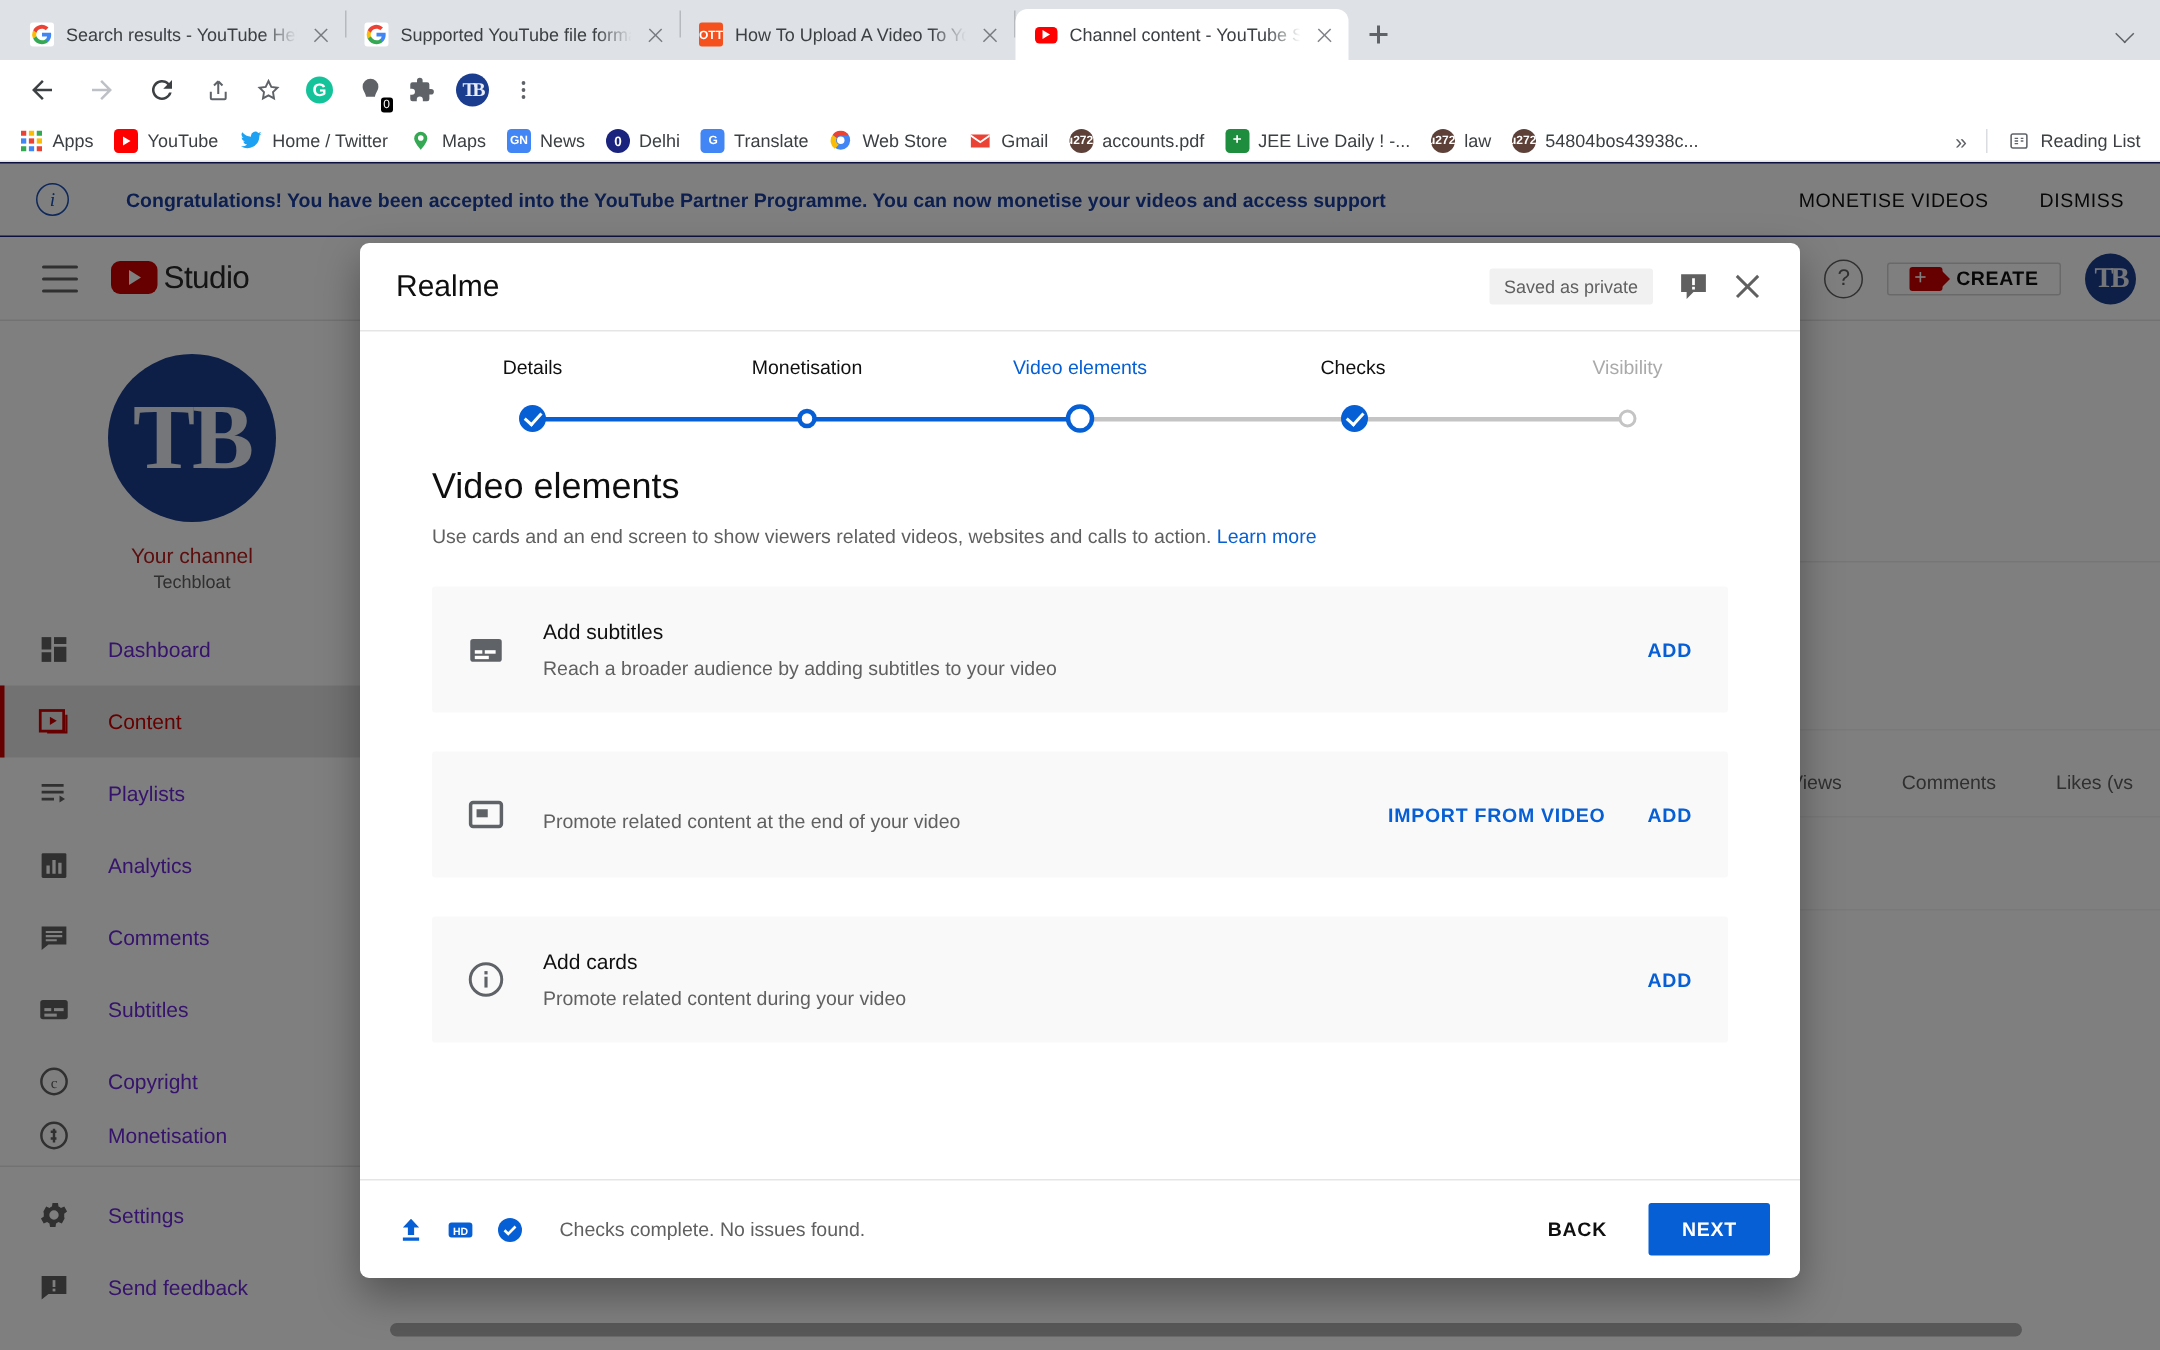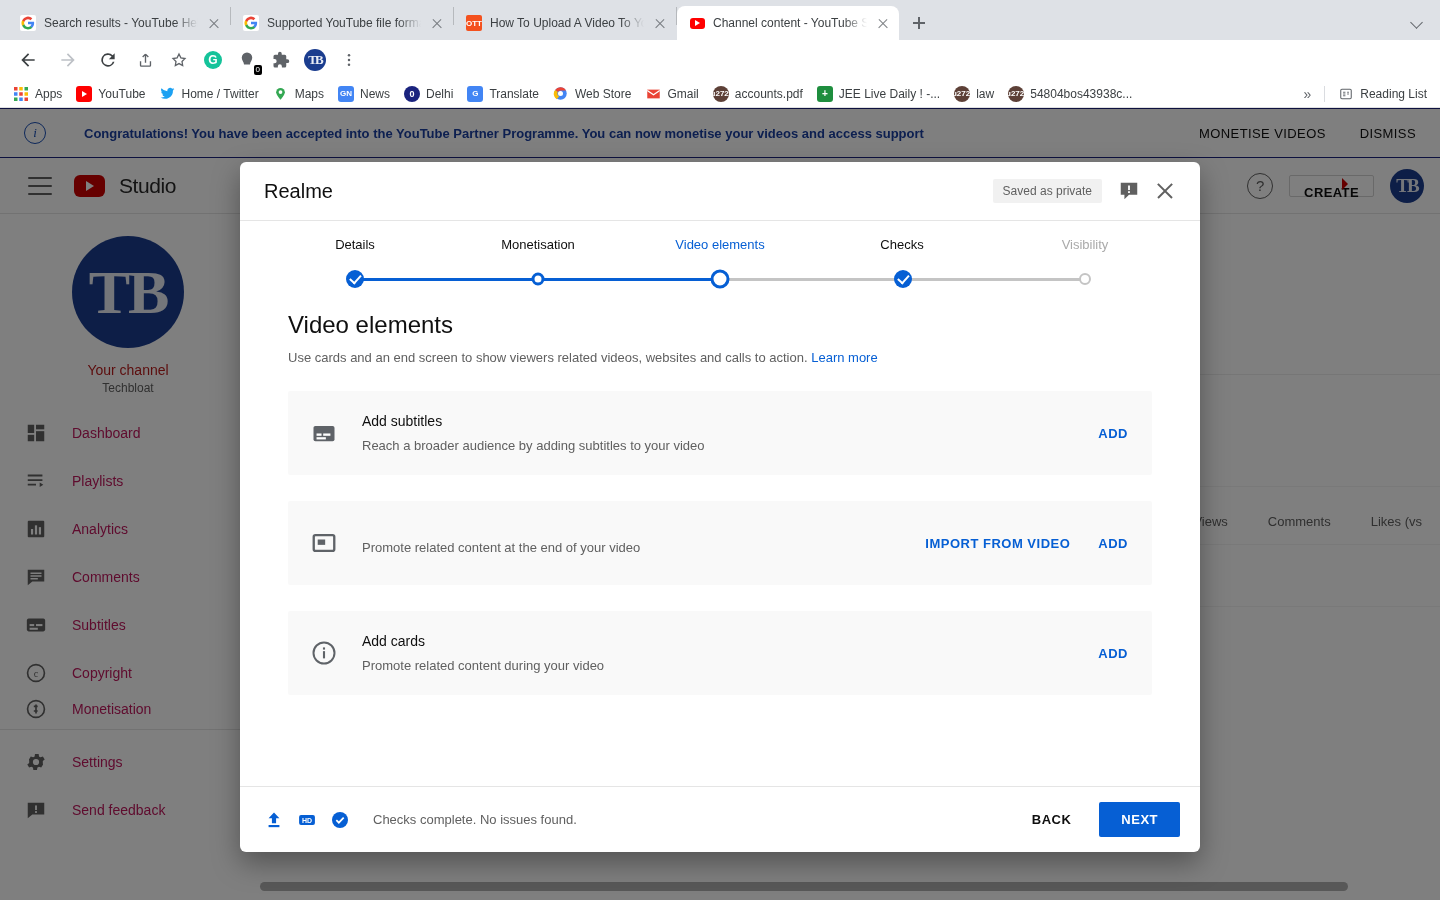--- a/index.html
+++ b/index.html
@@ -96,30 +96,30 @@
   .promo-text { margin-left:38px; font-size:13px; color:#1a3fa0; font-weight:600; }
   .promo-spacer { flex:1 1 auto; }
   .promo-action { font-size:13px; color:#0f0f0f; letter-spacing:.4px; font-weight:500; margin-left:34px; }
 
   .studio-header {
     position:absolute; top:50px; left:0; width:1440px; height:56px;
     background:#fff; display:flex; align-items:center; padding:0 16px; border-bottom:1px solid #e5e5e5;
   }
   .hamburger { width:24px; height:18px; margin:0 22px 0 12px; display:flex; flex-direction:column; justify-content:space-between; }
   .hamburger span { display:block; height:2px; background:#606060; border-radius:1px; }
-  .studio-logo { display:flex; align-items:center; gap:14px; }
+  .studio-logo { display:flex; gap:4px; }
   .yt-play { width:31px; height:22px; background:#c00; border-radius:6px; position:relative; }
   .yt-play::after { content:''; position:absolute; left:12px; top:6px; border-left:8px solid #fff;
                     border-top:5px solid transparent; border-bottom:5px solid transparent; }
   .studio-word { font-size:21px; color:#282828; letter-spacing:-.4px; }
   .hdr-spacer { flex:1 1 auto; }
   .help-icon { width:26px; height:26px; border-radius:50%; border:1.8px solid #606060; color:#606060;
                display:flex; align-items:center; justify-content:center; font-size:15px; margin-right:16px; }
   .create-btn { height:22px; border:1px solid #d3d3d3; border-radius:2px; display:flex; align-items:center;
-                gap:9px; padding:0 14px; margin-right:16px;flex-direction:column; }
+                gap:9px; padding:0 14px; margin-right:16px; }
   .create-cam { width:22px; height:16px; background:#c00; border-radius:2px; position:relative; }
   .create-cam::before { content:'+'; position:absolute; left:3px; top:-2px; color:#fff; font-size:14px; line-height:16px; }
   .create-cam::after { content:''; position:absolute; right:-5px; top:2px; border-left:6px solid #c00;
                        border-top:6px solid transparent; border-bottom:6px solid transparent; }
   .create-label { font-size:13px; font-weight:600; color:#0f0f0f; letter-spacing:.4px; }
 
   .avatar-circle {
     border-radius:50%; background:#1b3d8f; position:relative; overflow:hidden; flex:0 0 auto;
     display:flex; align-items:center; justify-content:center;
   }
@@ -127,21 +127,21 @@
 
   .sidebar { position:absolute; top:106px; left:0; width:256px; height:686px; background:#fff; }
   .sb-channel { padding:22px 0 14px; display:flex; flex-direction:column; align-items:center; }
   .sb-channel .avatar-circle { width:112px; height:112px; }
   .sb-channel .av-txt { font-size:62px; }
   .sb-name { margin-top:14px; font-size:14px; color:#b91c1c; font-weight:500; }
   .sb-sub { margin-top:3px; font-size:12px; color:#606060; }
   .sb-item { height:48px; display:flex; align-items:center; padding-left:24px; gap:24px; position:relative; }
   .sb-item.active { background:#e5e5e5; }
   .sb-item.active::before { content:''; position:absolute; left:0; top:0; width:3px; height:48px; background:#c00; }
-  .sb-label { font-size:14px; color:#be185d; }
+  .sb-label { font-size:14px; color:#6d28d9; }
   .sb-item.active .sb-label { color:#c00; }
   .sb-ico { width:24px; height:24px; flex:0 0 24px; position:relative; }
   .sb-divider { height:1px; background:#e5e5e5; margin:8px 0; }
 
   .content-area { position:absolute; top:106px; left:256px; width:1184px; height:686px; background:#fff; }
   .ca-strip { position:absolute; left:0; top:160px; width:1184px; height:1px; background:#ededed; }
   .ca-strip2 { position:absolute; left:0; top:272px; width:1184px; height:1px; background:#f2f2f2; }
   .ca-cols { position:absolute; right:18px; top:300px; display:flex; gap:40px; font-size:13px; color:#606060; }
   .ca-rowline { position:absolute; left:0; top:330px; width:1184px; height:1px; background:#f2f2f2; }
   .ca-rowline2 { position:absolute; left:0; top:392px; width:1184px; height:1px; background:#f2f2f2; }
@@ -474,20 +474,30 @@
           <svg width="22" height="22" viewBox="0 0 24 24" style="position:absolute;top:1px;left:1px;">
               <rect x="3" y="3" width="7" height="9" fill="#606060"></rect>
               <rect x="12" y="3" width="9" height="5" fill="#606060"></rect>
               <rect x="3" y="14" width="7" height="7" fill="#606060"></rect>
               <rect x="12" y="10" width="9" height="11" fill="#606060"></rect>
             </svg>
         </span>
         <span class="sb-label">Dashboard</span>
       </div>
 
+      <div class="sb-item active">
+        <span class="sb-ico">
+          <svg width="22" height="22" viewBox="0 0 24 24" style="position:absolute;top:1px;left:1px;">
+              <rect x="2" y="4" width="17" height="15" fill="none" stroke="#cc0000" stroke-width="2"></rect>
+              <path d="M9 8.5v6l5-3z" fill="#cc0000"></path>
+              <path d="M21 7v13H7" fill="none" stroke="#cc0000" stroke-width="1.6"></path>
+            </svg>
+        </span>
+        <span class="sb-label">Content</span>
+      </div>
 
       <div class="sb-item">
         <span class="sb-ico">
           <svg width="22" height="22" viewBox="0 0 24 24" style="position:absolute;top:1px;left:1px;">
               <path stroke="#606060" stroke-width="2" d="M3 6h16M3 11h16M3 16h9"></path>
               <path d="M16 13.5v5l4-2.5z" fill="#606060"></path>
             </svg>
         </span>
         <span class="sb-label">Playlists</span>
       </div>

